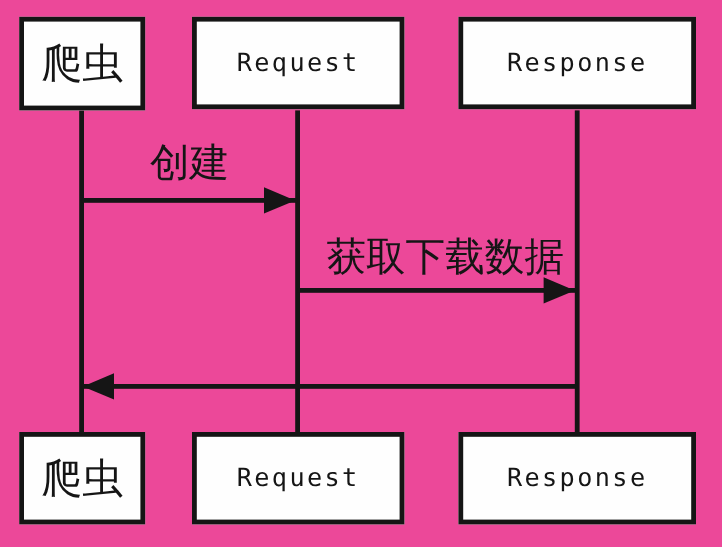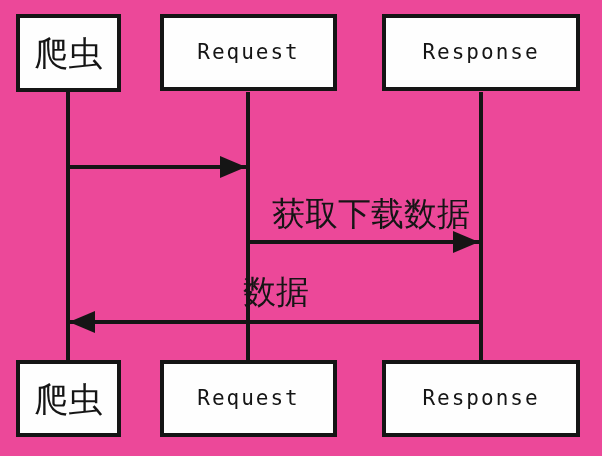--- a/index.html
+++ b/index.html
@@ -103,24 +103,24 @@
   <div class="box box-crawler-bottom">
     <span class="zh-label">爬虫</span>
   </div>
   <div class="box box-request-bottom">
     <span class="mono-label">Request</span>
   </div>
   <div class="box box-response-bottom">
     <span class="mono-label">Response</span>
   </div>
 
+  <div class="msg-label msg1-label">创建</div>
   <div class="msg-line msg1-line"></div>
   <div class="arrow-right msg1-head"></div>
 
   <div class="msg-label msg2-label">获取下载数据</div>
   <div class="msg-line msg2-line"></div>
   <div class="arrow-right msg2-head"></div>
 
-  <div class="msg-label msg3-label">数据</div>
   <div class="msg-line msg3-line"></div>
   <div class="arrow-left msg3-head"></div>
 
 </div>
 
 </body></html>

